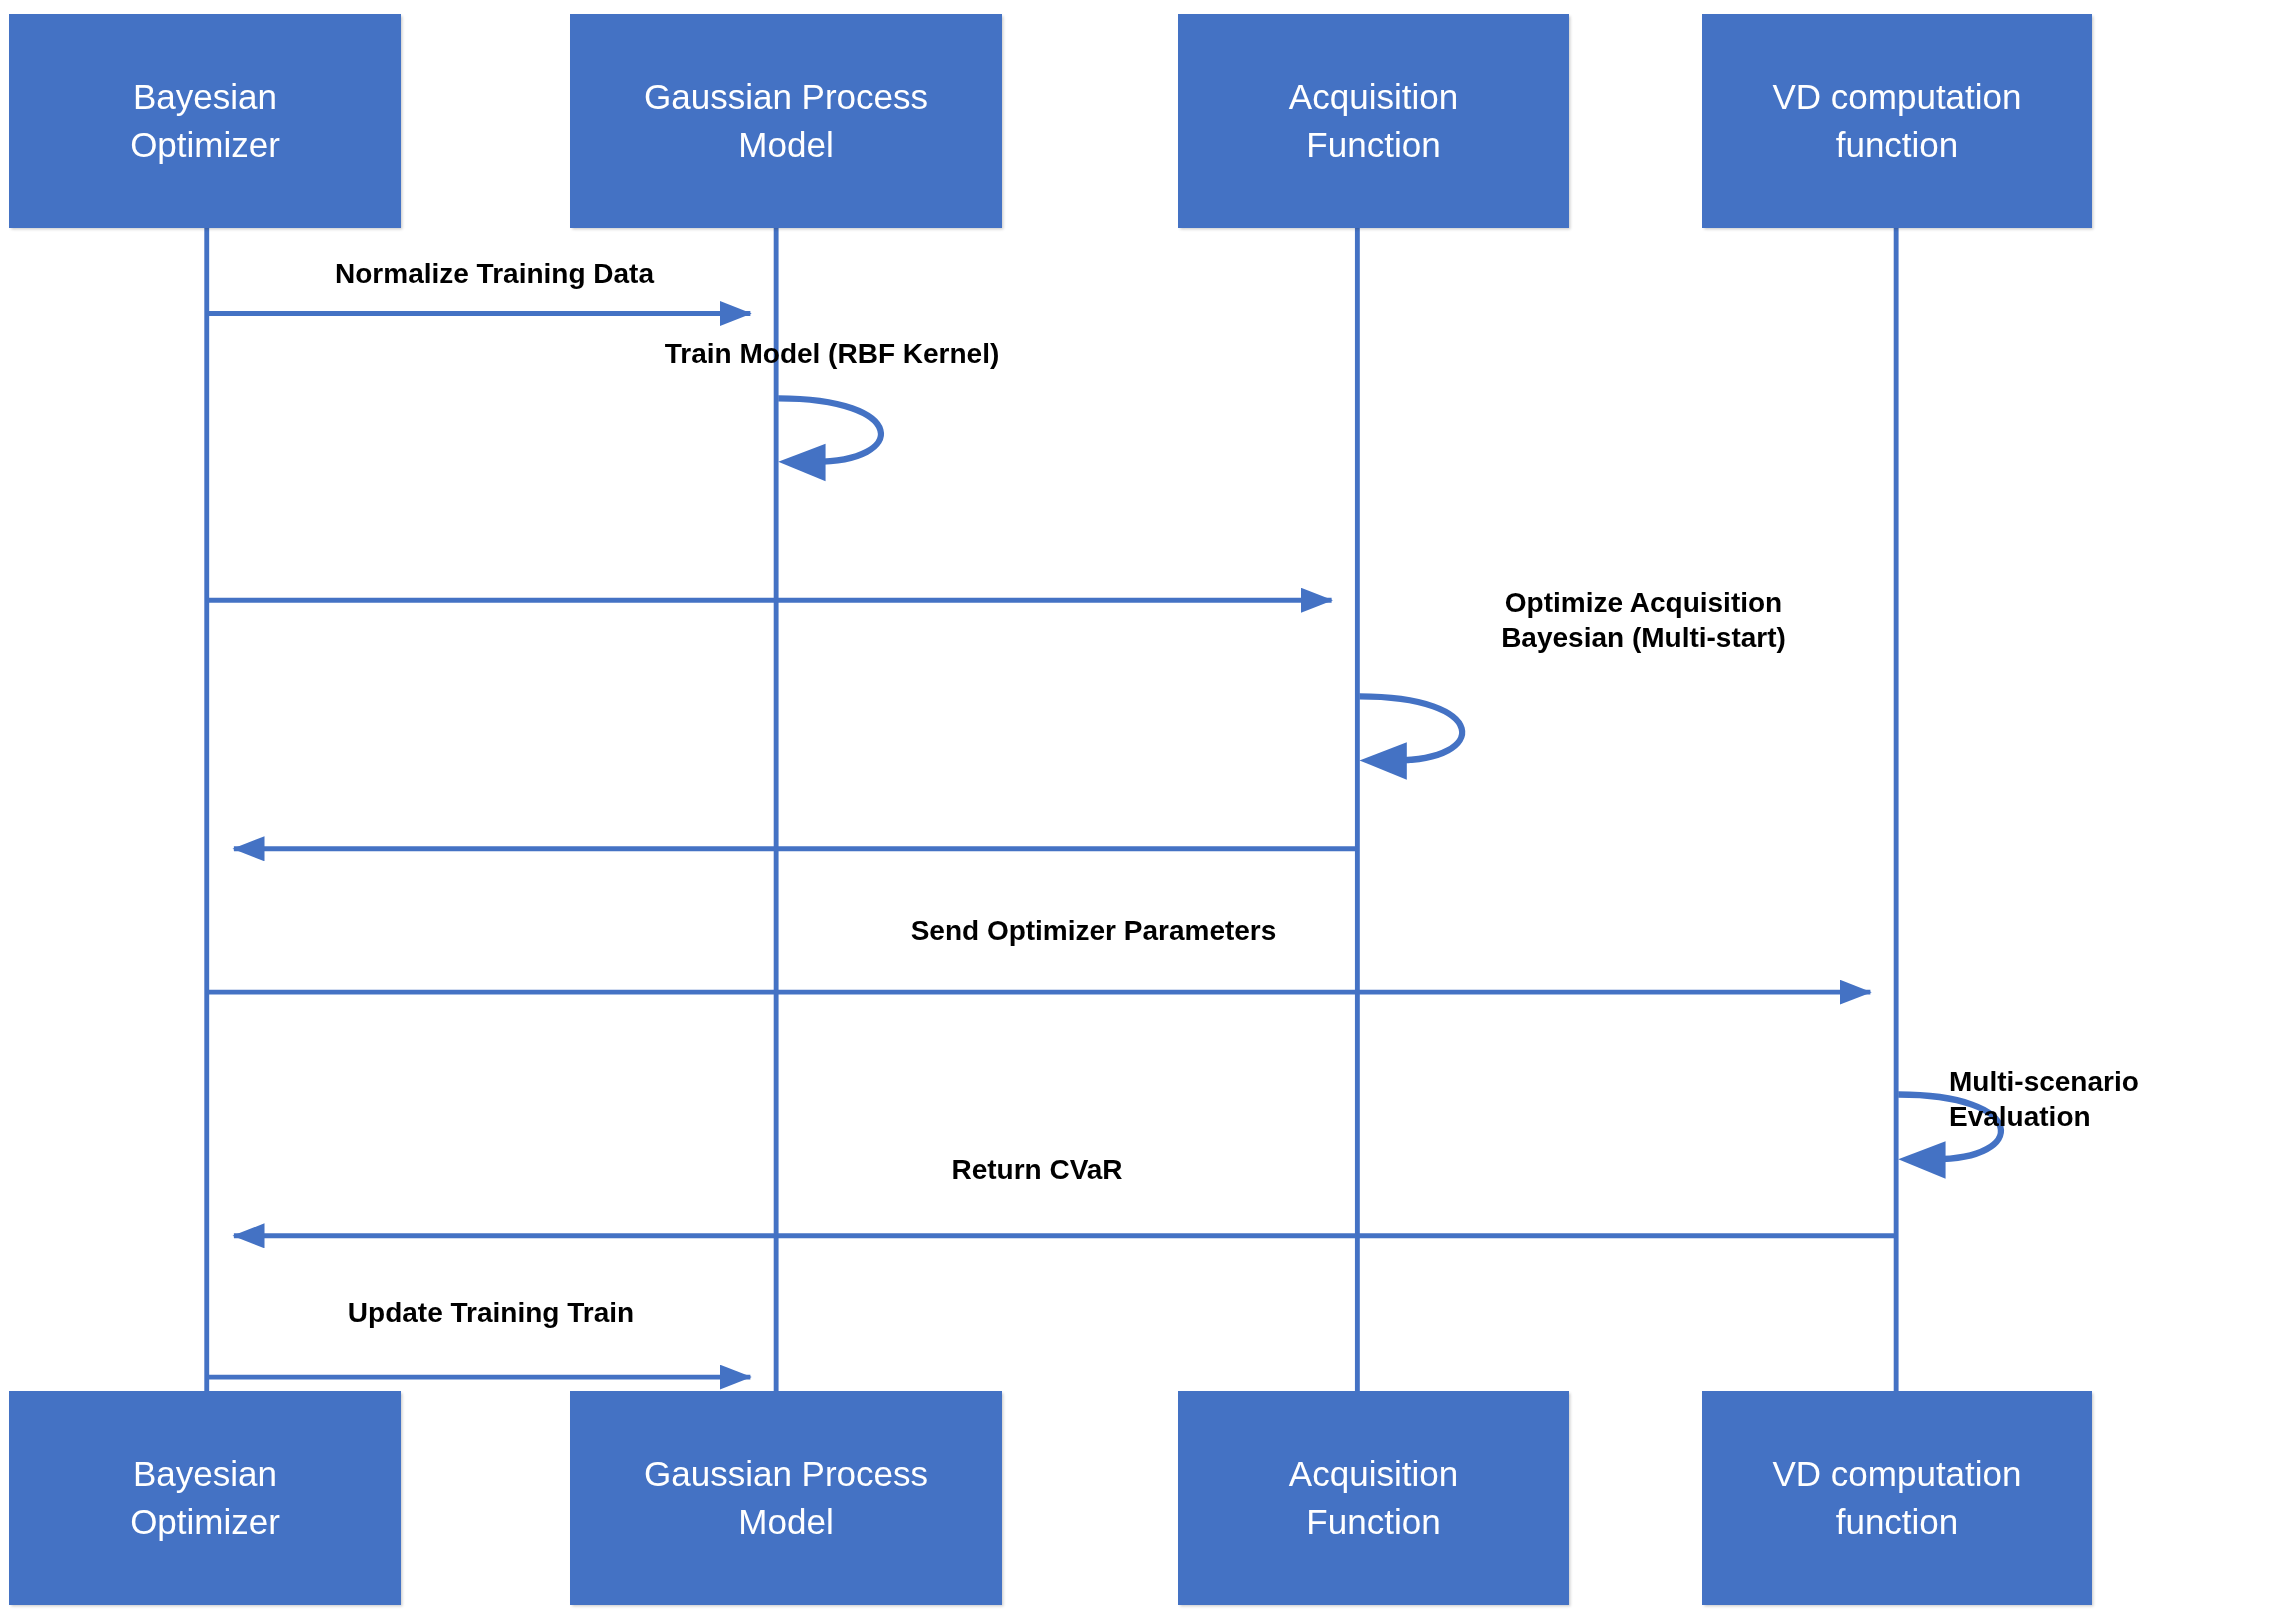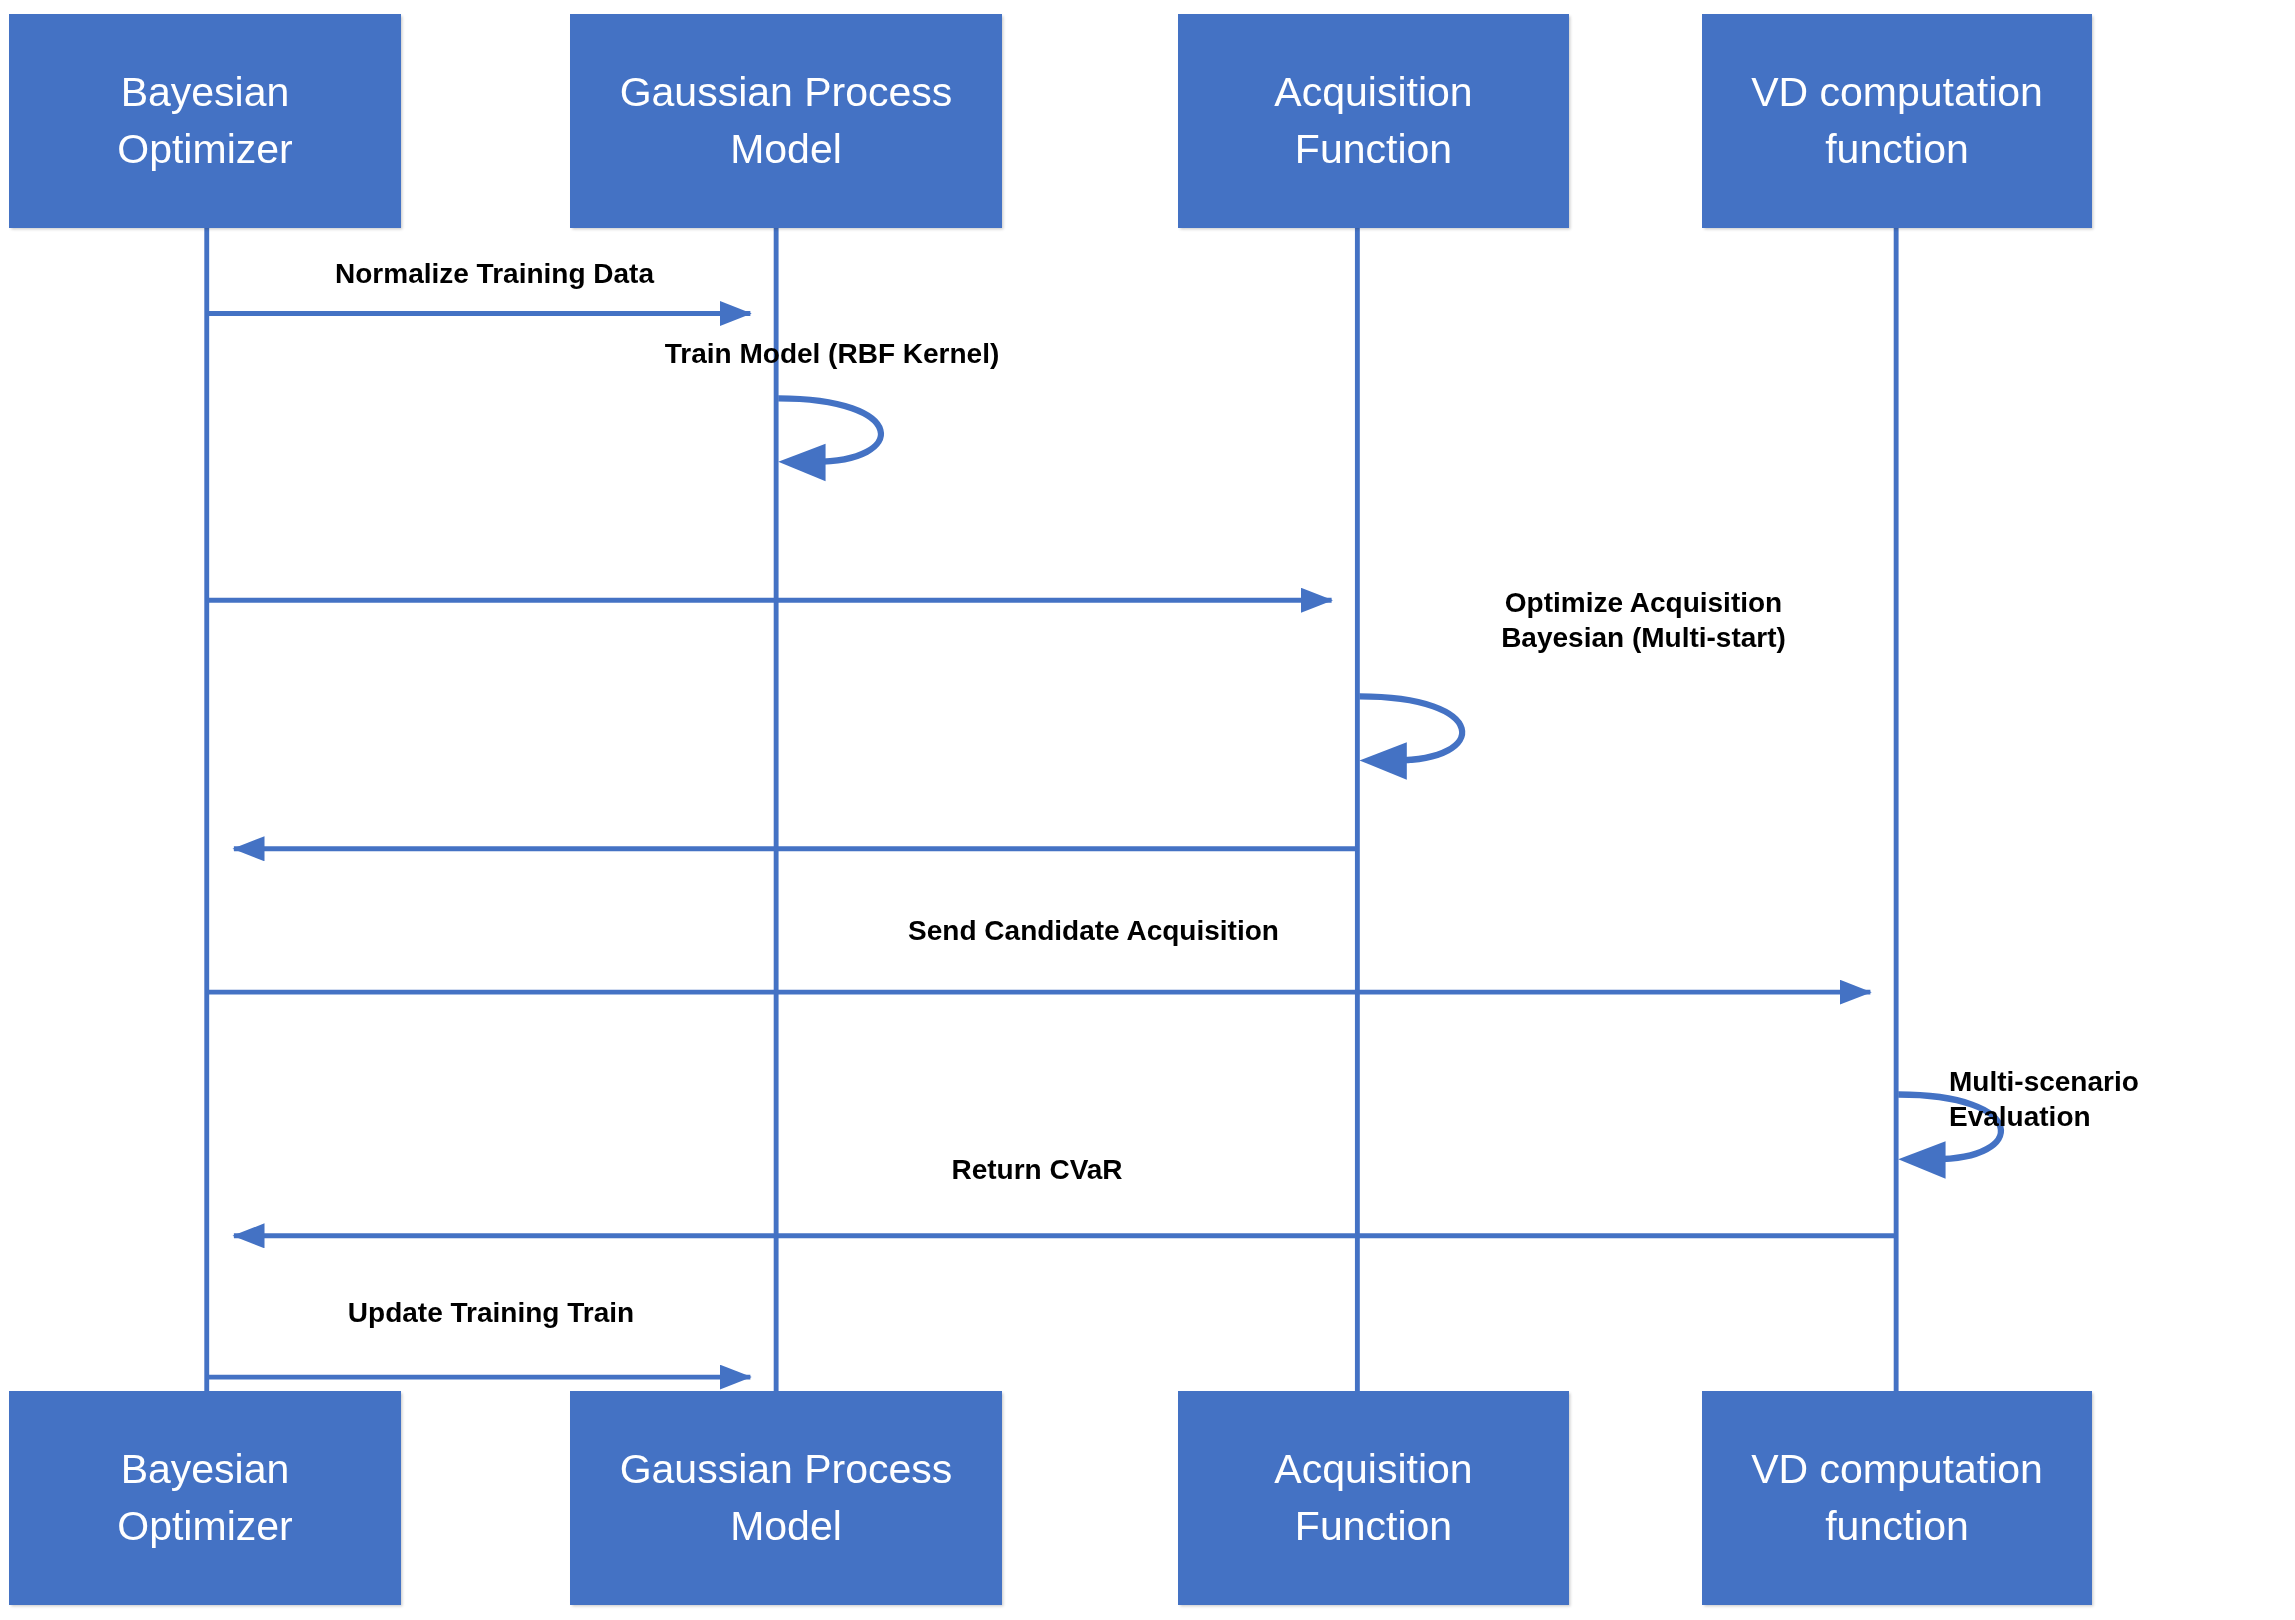--- a/index.html
+++ b/index.html
@@ -29,21 +29,21 @@
     background: #4472C4;
     box-shadow: 2.1px 2.1px 2.8px rgba(0,0,0,0.22);
     display: flex;
     align-items: center;
     justify-content: center;
     box-sizing: border-box;
   }
   .actor-label {
     color: #ffffff;
     font-family: "Liberation Sans", sans-serif;
-    font-size: 41px;
+    font-size: 35px;
     line-height: 1.38;
     text-align: center;
     font-weight: 400;
     white-space: pre-line;
     padding: 0 4.2px;
   }
   .msg-label {
     position: absolute;
     color: #000000;
     font-family: "Liberation Sans", sans-serif;
@@ -164,21 +164,21 @@
 
   <div class="msg-label" style="left:216px; top:256px; width:557px;">Normalize Training Data</div>
 
   <div class="msg-label" style="left:536px; top:336px; width:592px;">Train Model  (RBF Kernel)</div>
 
 
   <div class="msg-label" style="left:1386px; top:585px; width:515px;">Optimize Acquisition
 Bayesian (Multi-start)</div>
 
 
-  <div class="msg-label" style="left:773px; top:913px; width:641px;">Send Candidate Acquisition</div>
+  <div class="msg-label" style="left:773px; top:913px; width:641px;">Send Optimizer Parameters</div>
 
   <div class="msg-label left" style="left:1949px; top:1064px; width:348px;">Multi-scenario
 Evaluation</div>
 
   <div class="msg-label" style="left:856px; top:1152px; width:362px;">Return CVaR</div>
 
   <div class="msg-label" style="left:230px; top:1295px; width:522px;">Update Training Train</div>
 
 </div>
 

